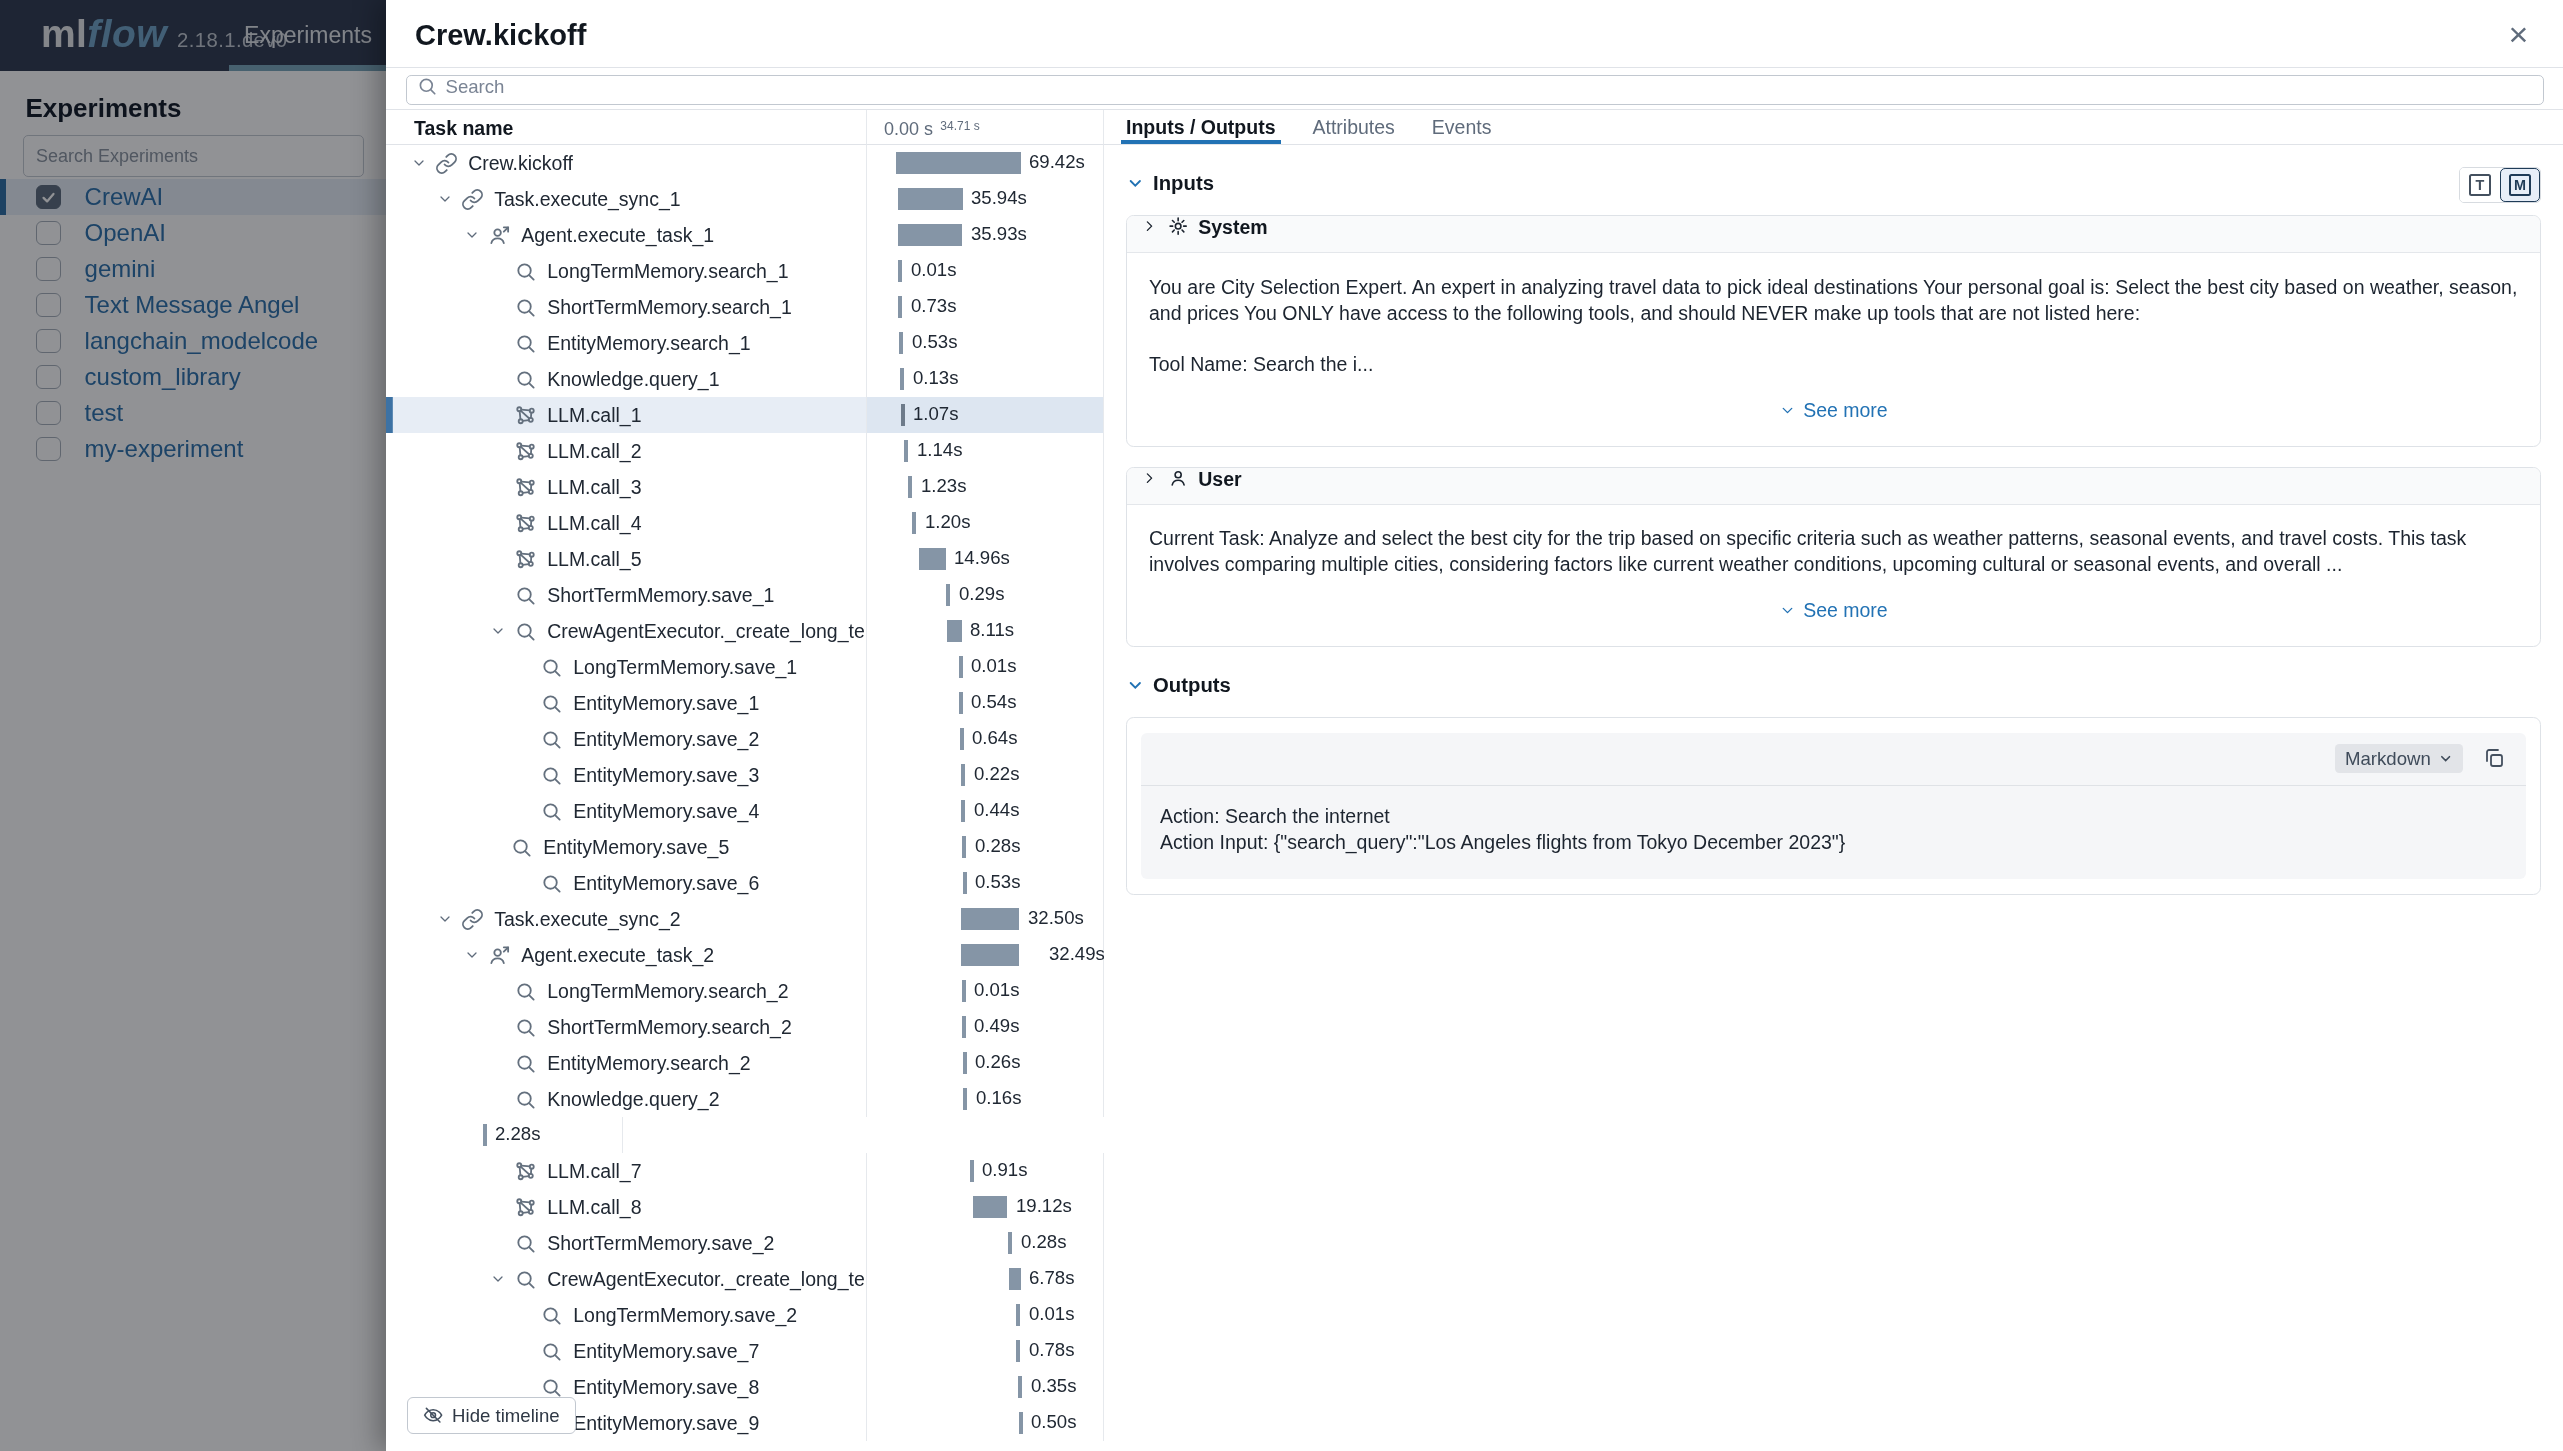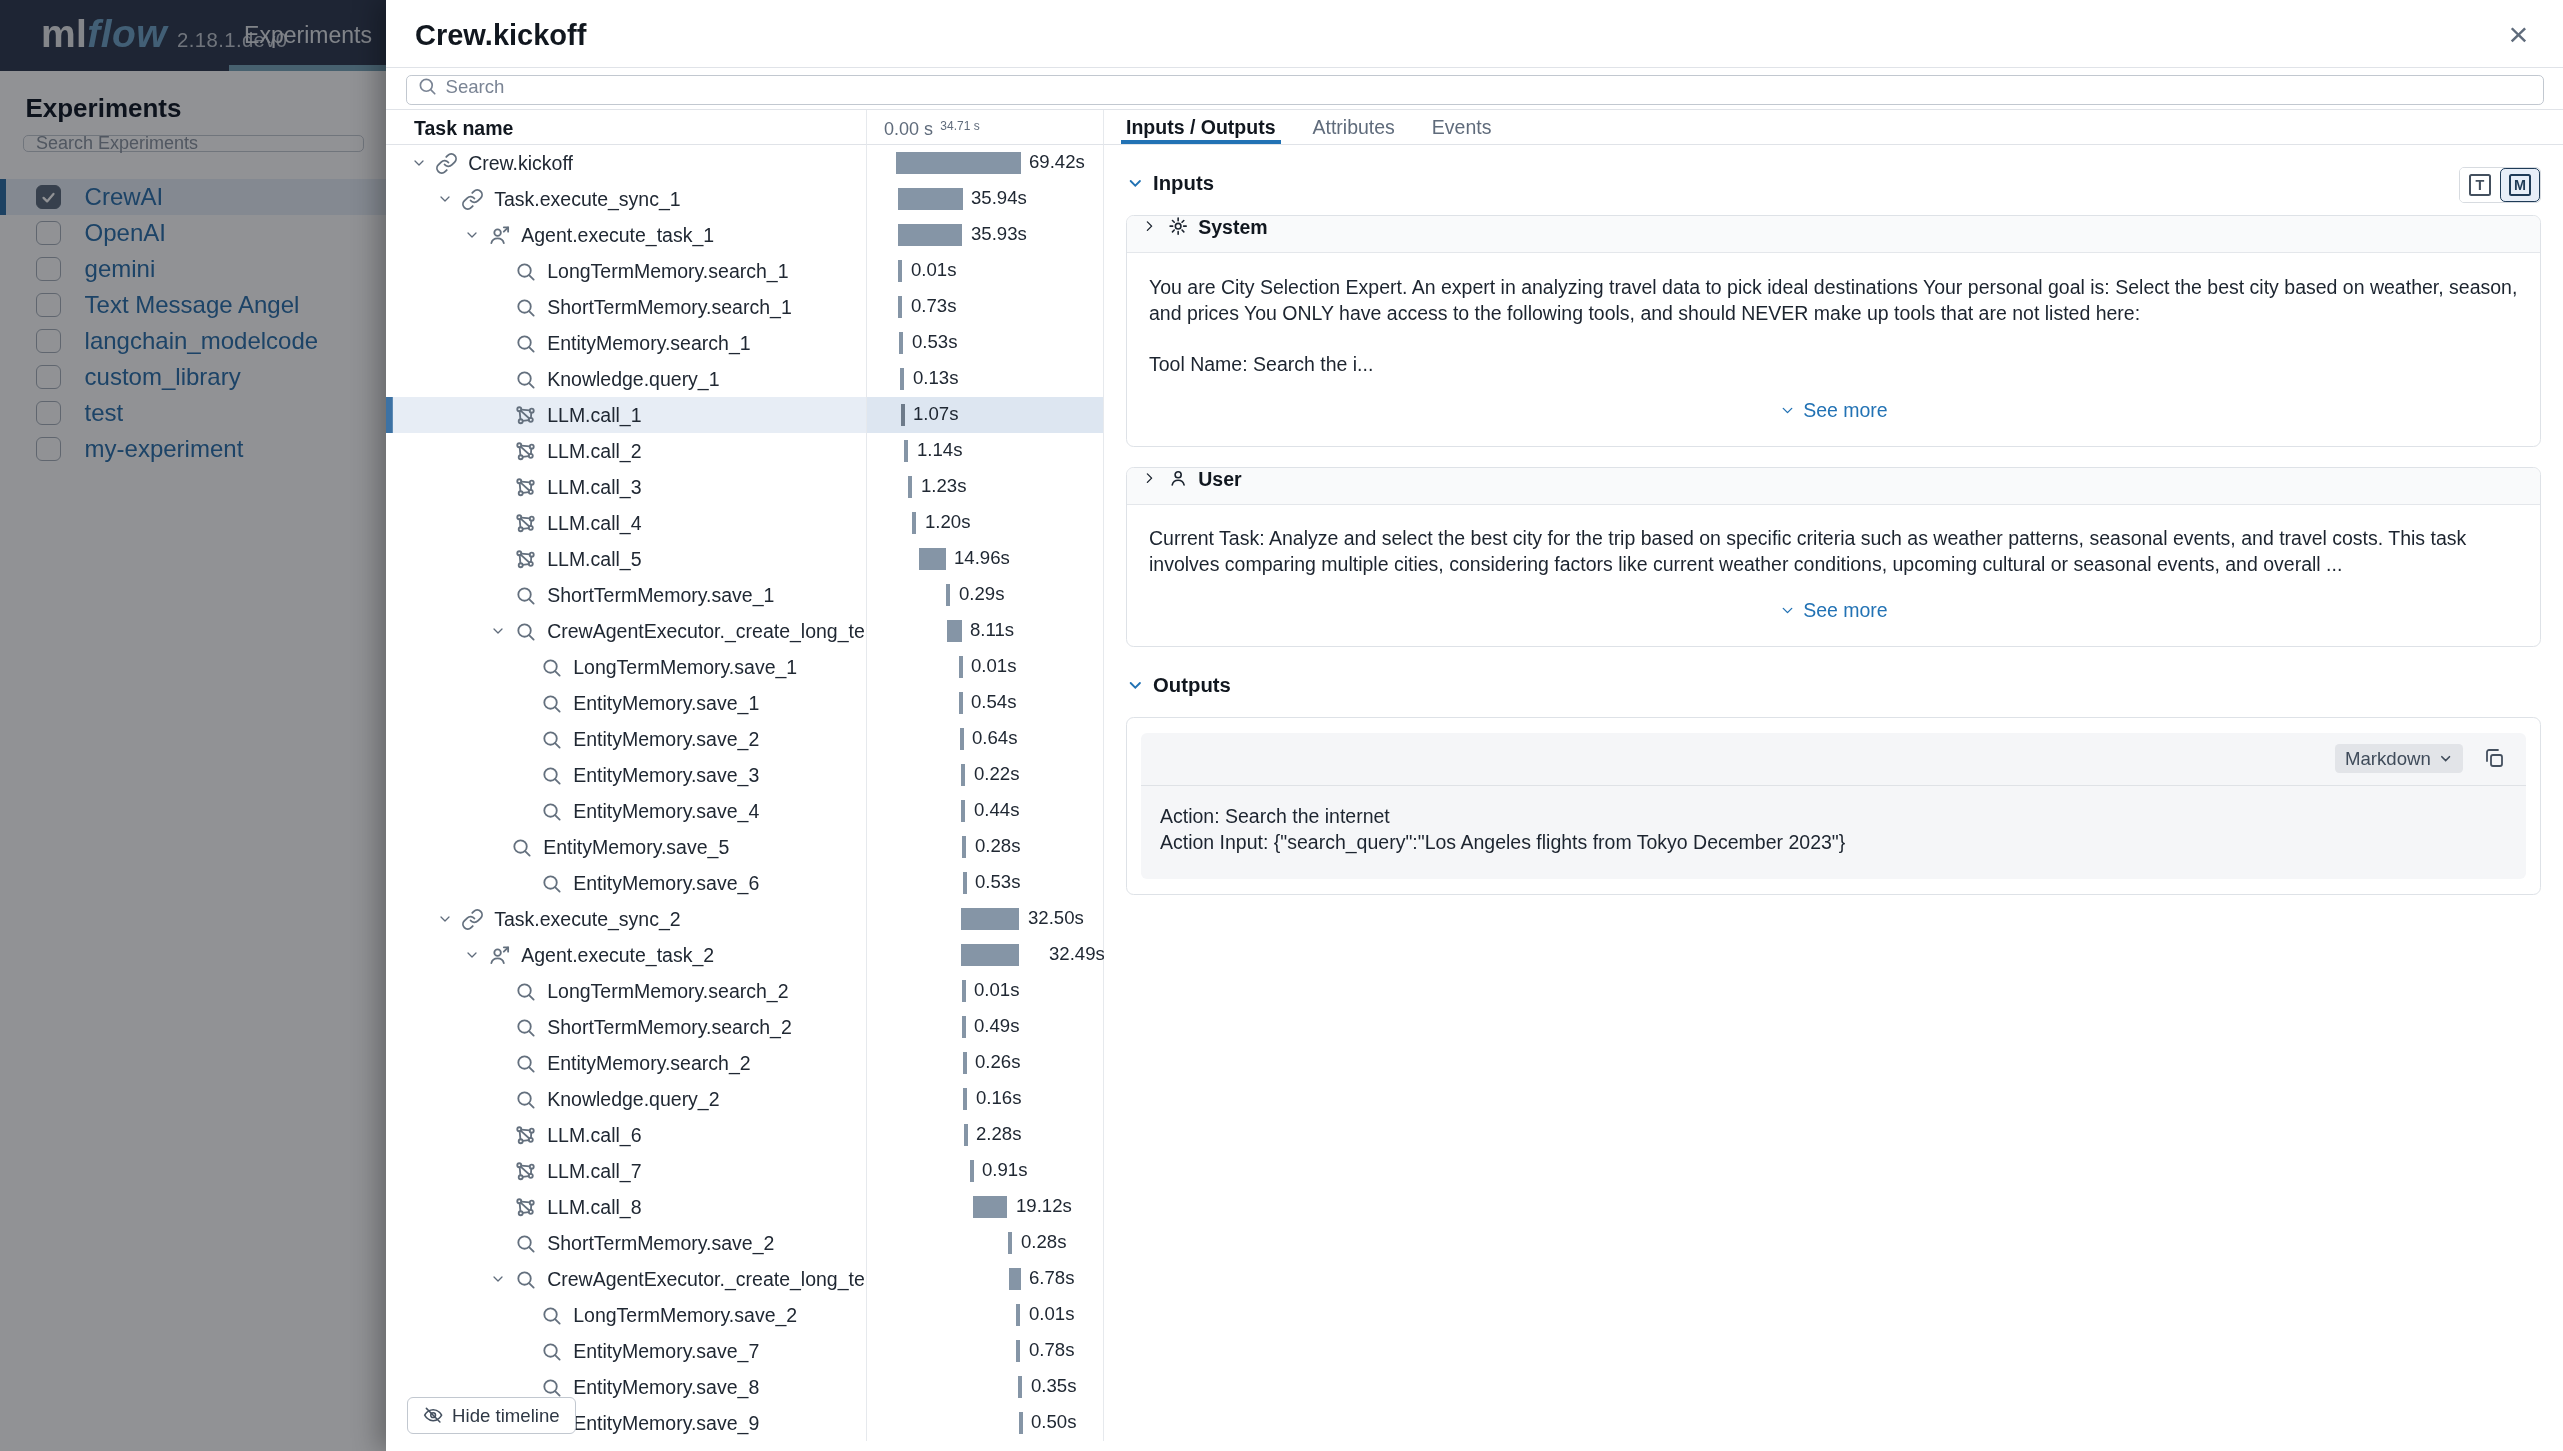--- a/index.html
+++ b/index.html
@@ -12,21 +12,21 @@
   .logo { position:absolute; left:41px; top:12px; font-size:39px; letter-spacing:0.4px; }
   .logo-ml { color:#e8eaec; font-weight:bold; }
   .logo-flow { color:#6fa3c6; font-weight:bold; font-style:italic; }
   .logo-ver { color:#c3c9d1; font-size:20.3px; margin-left:10.2px; }
   .nav-tab { position:absolute; left:229px; top:0; height:71px; width:158px; display:flex;
     align-items:center; justify-content:center; color:#e2e6ea; font-size:23px; }
   .nav-tab .underline { position:absolute; left:0; bottom:0; width:100%; height:6px; background:#79a6bb; }
 
   .sidebar { position:absolute; left:0; top:71px; width:386px; bottom:0; background:#fff; }
   .sb-title { position:absolute; left:25.4px; top:22px; font-size:26px; font-weight:bold; color:#101826; }
-  .sb-search { position:absolute; left:23px; top:64px; width:341px; height:17px; border:0.8px solid #c4cad2;
+  .sb-search { position:absolute; left:23px; top:64px; width:341px; height:42px; border:0.8px solid #c4cad2;
     border-radius:5.1px; padding:0 12px; font-size:18px; color:#8a94a0; display:flex; align-items:center; background:#fff; }
   .sb-list { position:absolute; left:0; top:108px; width:386px; }
   .sb-item { position:relative; height:36px; display:flex; align-items:center; padding-left:36px; }
   .sb-item.selected { background:#e7eff8; box-shadow:inset 6px 0 0 #2d6da4; }
   .cb { width:24.6px; height:24.6px; border:1.7px solid #a7b0bb; border-radius:6px; background:#fff; flex:0 0 auto; }
   .cb.checked { background:#5c6b7c; border-color:#5c6b7c; display:flex; align-items:center; justify-content:center; }
   .cb.checked svg { width:17px; height:17px; }
   .sb-item .lbl { margin-left:24px; font-size:24px; color:#2b70ab; }
 
   .backdrop { position:absolute; inset:0; background:rgba(10,14,20,0.45); z-index:5; }
@@ -642,35 +642,20 @@
                 <line x1="16" y1="16" x2="20.5" y2="20.5"></line>
               </svg></span>
             <span class="node-label">Knowledge.query_2</span>
           </div>
           <div class="tl-cell">
             <div class="bar" style="left: 96px; width: 4.2px;"></div>
             <div class="durlab" style="left: 109px;">0.16s</div>
           </div>
         </div>
         <div class="row">
-          <div class="name-cell" style="padding-left: 96px;">
-            <div class="chev-box"></div>
-            <span class="node-icon"><svg viewBox="0 0 24 24" fill="none" stroke="currentColor" stroke-width="1.9" stroke-linecap="round" stroke-linejoin="round">
-                <circle cx="5.5" cy="5.5" r="2.1"></circle>
-                <circle cx="18.5" cy="7" r="2.1"></circle>
-                <circle cx="7" cy="18" r="2.1"></circle>
-                <circle cx="17.5" cy="16.5" r="2.1"></circle>
-                <line x1="7.6" y1="5.8" x2="16.4" y2="6.7"></line>
-                <line x1="5.9" y1="7.6" x2="6.7" y2="15.9"></line>
-                <line x1="9.1" y1="17.6" x2="15.4" y2="16.8"></line>
-                <line x1="18" y1="9.1" x2="17.7" y2="14.4"></line>
-                <line x1="7.2" y1="7.2" x2="16" y2="15.1"></line>
-              </svg></span>
-            <span class="node-label">LLM.call_6</span>
-          </div>
           <div class="tl-cell">
             <div class="bar" style="left: 97px; width: 4.2px;"></div>
             <div class="durlab" style="left: 109px;">2.28s</div>
           </div>
         </div>
         <div class="row">
           <div class="name-cell" style="padding-left: 96px;">
             <div class="chev-box"></div>
             <span class="node-icon"><svg viewBox="0 0 24 24" fill="none" stroke="currentColor" stroke-width="1.9" stroke-linecap="round" stroke-linejoin="round">
                 <circle cx="5.5" cy="5.5" r="2.1"></circle>

